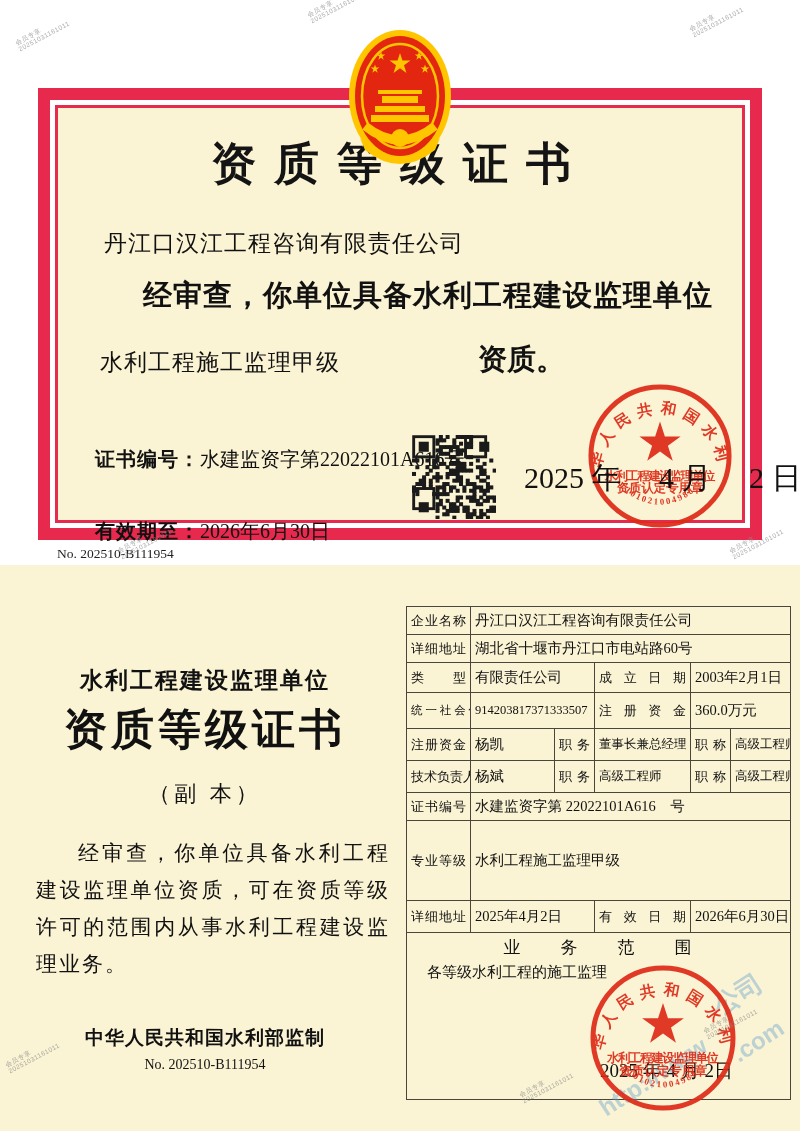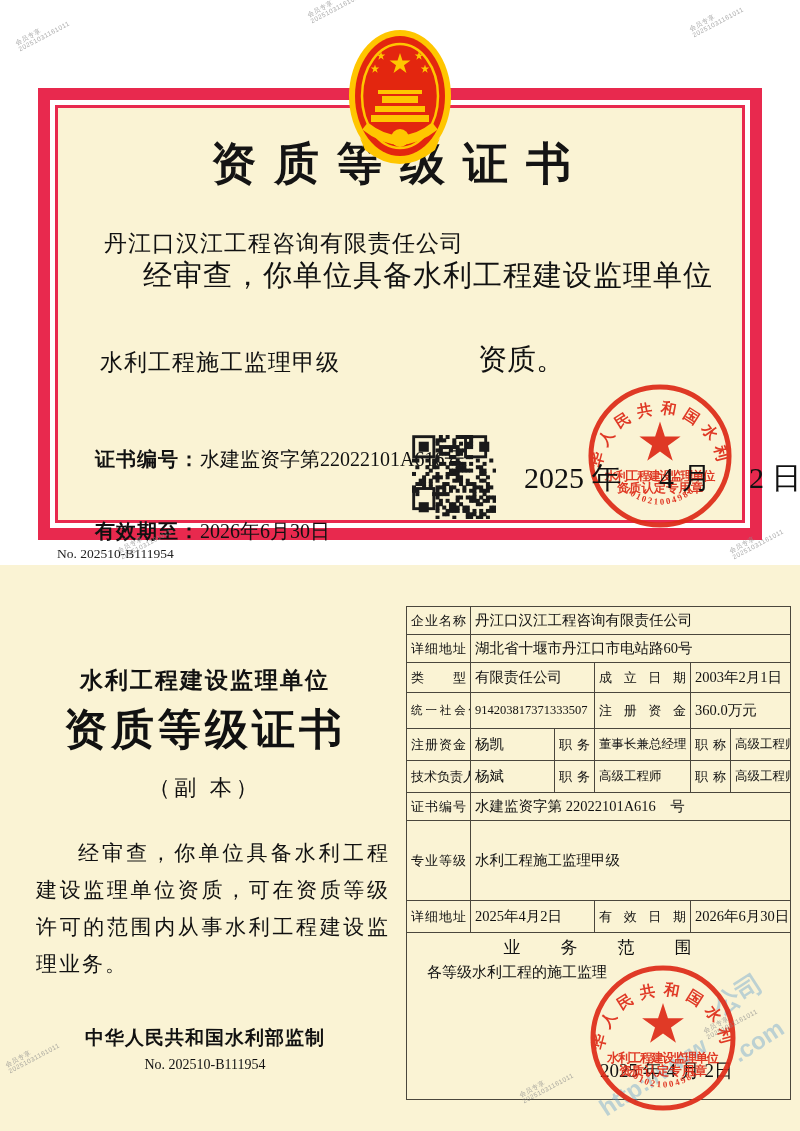--- a/index.html
+++ b/index.html
@@ -10,37 +10,37 @@
     color:#111;
   }
   .abs{position:absolute;}
   
   .frame-outer{position:absolute;left:38px;top:88px;width:724px;height:452px;background:#e8294e;}
   .frame-white{position:absolute;left:12px;top:12px;right:12px;bottom:12px;background:#ffffff;}
   .frame-line{position:absolute;left:5px;top:5px;right:5px;bottom:5px;border:3px solid #e8294e;background:#faf3d4;}
   .cert-title{position:absolute;left:38px;top:134px;width:724px;text-align:center;
     font-size:45px;font-weight:bold;letter-spacing:18px;color:#141414;z-index:4;}
   .company-line{position:absolute;left:104px;top:228px;font-size:23px;letter-spacing:1px;z-index:4;}
-  .statement-line{position:absolute;left:143px;top:256px;font-size:29px;font-weight:normal;
+  .statement-line{position:absolute;left:143px;top:276px;font-size:29px;font-weight:bold;
     letter-spacing:1px;white-space:nowrap;z-index:4;}
   .grade-line{position:absolute;left:100px;top:347px;font-size:23px;letter-spacing:1px;z-index:4;}
-  .grade-suffix{position:absolute;left:478px;top:340px;font-size:29px;font-weight:normal;z-index:4;}
+  .grade-suffix{position:absolute;left:478px;top:340px;font-size:29px;font-weight:bold;z-index:4;}
   .certno-row{position:absolute;left:95px;top:446px;font-size:20px;z-index:4;white-space:nowrap;}
   .valid-row{position:absolute;left:95px;top:482px;font-size:20px;z-index:4;white-space:nowrap;margin-top:36px;}
   .blabel{font-family:"Liberation Sans","DejaVu Sans",sans-serif;font-weight:bold;letter-spacing:1px;}
   .issue-date-top{position:absolute;left:524px;top:458px;font-size:30px;white-space:pre;z-index:7;}
   .serial-top{position:absolute;left:57px;top:546px;font-size:13.5px;color:#222;z-index:4;}
   .qr-box{position:absolute;left:412px;top:435px;width:84px;height:84px;z-index:4;}
   
   .bottom-section{position:absolute;left:0;top:565px;width:800px;height:566px;background:#faf3d4;}
   .dup-h-small{position:absolute;left:30px;top:100px;width:350px;text-align:center;
     font-size:23px;font-weight:bold;letter-spacing:2px;}
   .dup-h-large{position:absolute;left:30px;top:136px;width:350px;text-align:center;
     font-size:43px;font-weight:bold;letter-spacing:4px;}
-  .dup-sub{position:absolute;left:30px;top:208px;width:350px;text-align:center;font-size:22px;letter-spacing:4px;}
+  .dup-sub{position:absolute;left:30px;top:214px;width:350px;text-align:center;font-size:22px;letter-spacing:4px;}
   .dup-para{position:absolute;left:36px;top:270px;width:354px;font-size:21px;line-height:37px;
     letter-spacing:2px;text-indent:2em;text-align:justify;}
   .dup-issuer{position:absolute;left:30px;top:460px;width:350px;text-align:center;
     font-size:19px;font-weight:bold;letter-spacing:1px;}
   .dup-serial{position:absolute;left:30px;top:492px;width:350px;text-align:center;font-size:14px;}
   
   table.info{position:absolute;left:406px;top:41px;width:384px;height:494px;
     border-collapse:collapse;table-layout:fixed;font-size:14.5px;}
   table.info td{border:1px solid #4a463c;padding:1px 4px;overflow:hidden;white-space:nowrap;}
   td.lb{font-size:13px;text-align:justify;text-align-last:justify;padding:1px 5px;}

